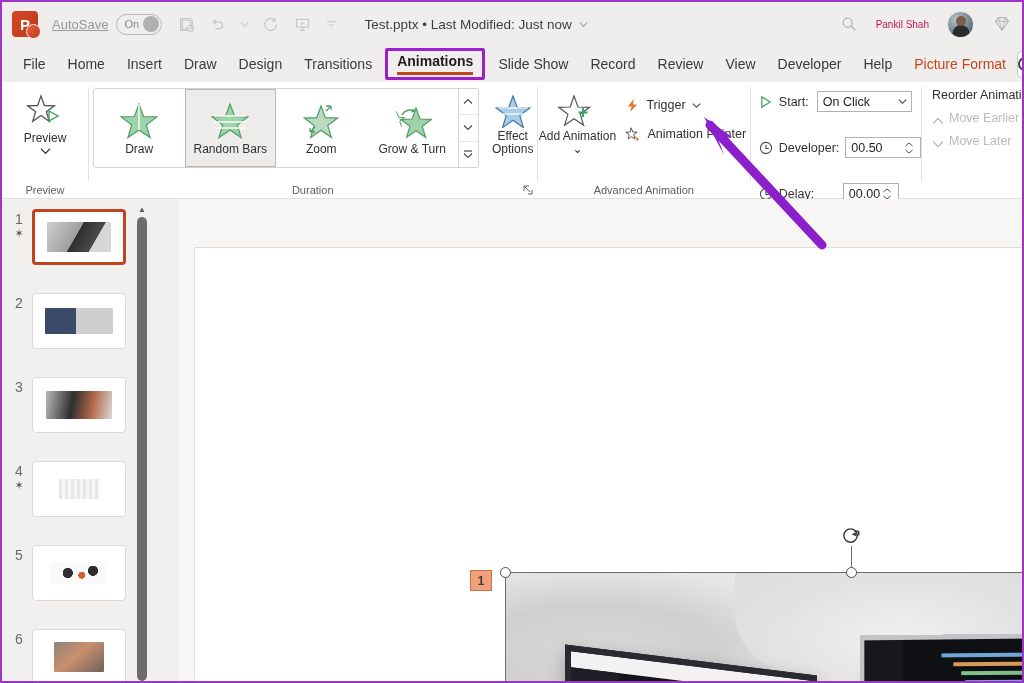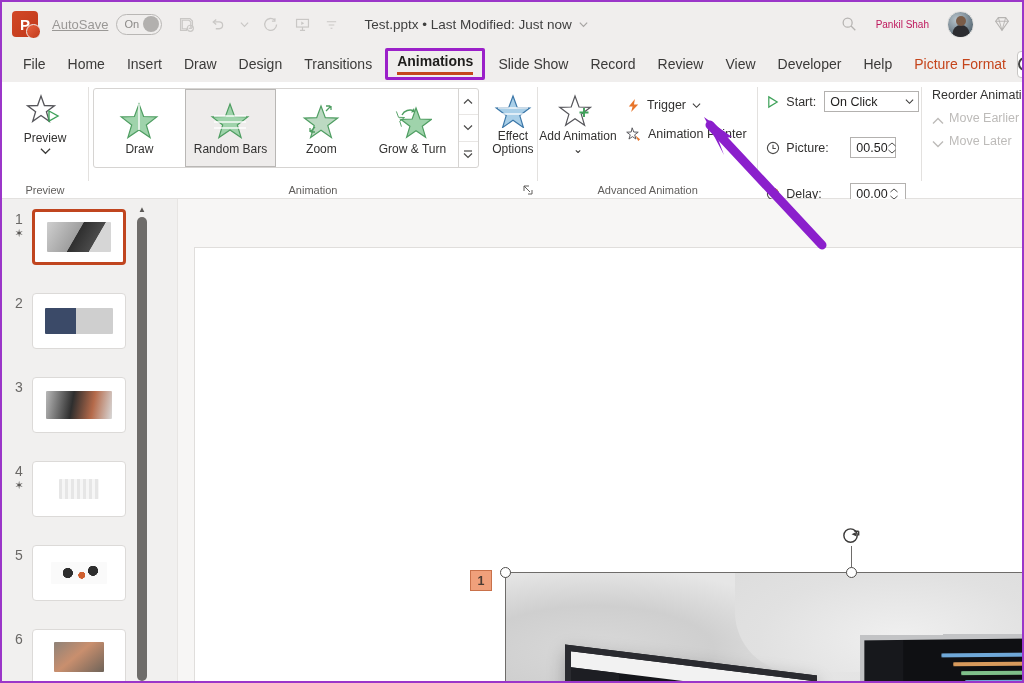--- a/index.html
+++ b/index.html
@@ -484,21 +484,21 @@
 
         <div class="bigbtn" style="width:74px;margin-left:10px">
           <svg class="star" width="38" height="34" viewBox="0 0 38 34">
             <path d="M19 2l4.3 11.7 12.4.4-9.9 7.5 3.6 11.9L19 26.3 8.6 33.5l3.6-11.9-9.9-7.5 12.4-.4z" fill="#a9cfe8" stroke="#3b77a8" stroke-width="1.2"></path>
             <path d="M4 14h30M4 20h30" stroke="#fff" stroke-width="1.3" opacity=".85"></path>
           </svg>
           <span class="lbl">Effect Options</span>
         </div>
       </div>
       <div class="glabel">
-        <span>Animation</span>
+        <span>Duration</span>
         <span class="dlg-launch">
           <svg width="10" height="10" viewBox="0 0 10 10">
               <path d="M1 1h5M1 1v5M1 1l6 6M9 5v4H5" fill="none" stroke="#605e5c" stroke-width="1"></path>
             </svg>
         </span>
       </div>
     </div>
     <div class="gsep"></div>
 
     <div class="rgroup" style="width:232px">
@@ -549,22 +549,22 @@
             <svg width="9" height="7" viewBox="0 0 10 7">
                 <path d="M1 1.5l4 4 4-4" fill="none" stroke="#3b3a39" stroke-width="1.2"></path>
               </svg>
           </span>
         </div>
         <div class="timing-row">
           <svg width="14" height="14" viewBox="0 0 15 15">
               <circle cx="7.5" cy="7.5" r="6" fill="none" stroke="#4b4a49" stroke-width="1.2"></circle>
               <path d="M7.5 4v4h3" fill="none" stroke="#4b4a49" stroke-width="1.2"></path>
             </svg>
-          <span class="timing-label">Picture:</span>
-          <span class="combo" style="width:46px">
+          <span class="timing-label">Developer:</span>
+          <span class="combo" style="width:76px">
             <span>00.50</span>
             <span class="spinner">
               <svg width="8" height="5" viewBox="0 0 9 5">
                   <path d="M.5 4.2L4.5.8l4 3.4" fill="none" stroke="#4b4a49" stroke-width="1.1"></path>
                 </svg>
               <svg width="8" height="5" viewBox="0 0 9 5">
                   <path d="M.5.8l4 3.4 4-3.4" fill="none" stroke="#4b4a49" stroke-width="1.1"></path>
                 </svg>
             </span>
           </span>

